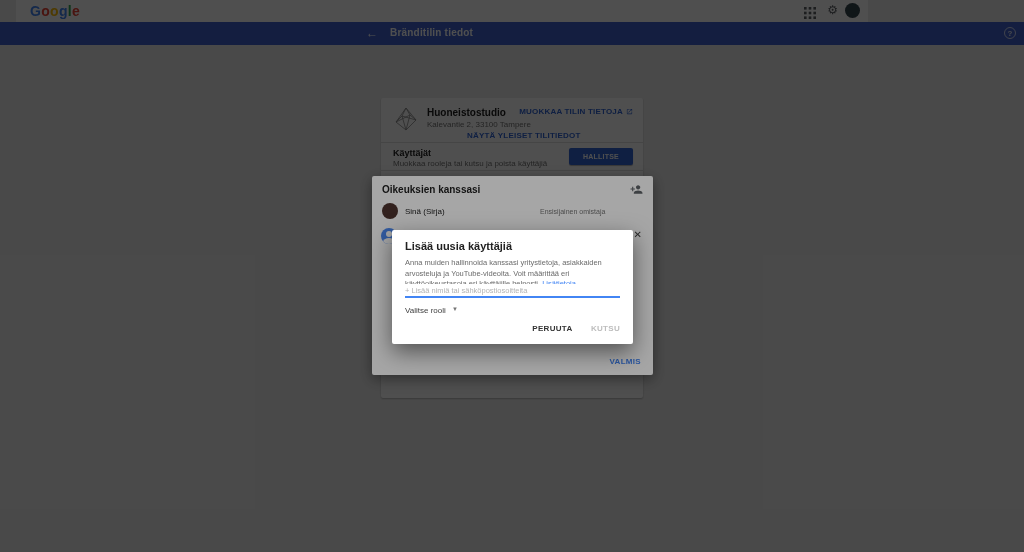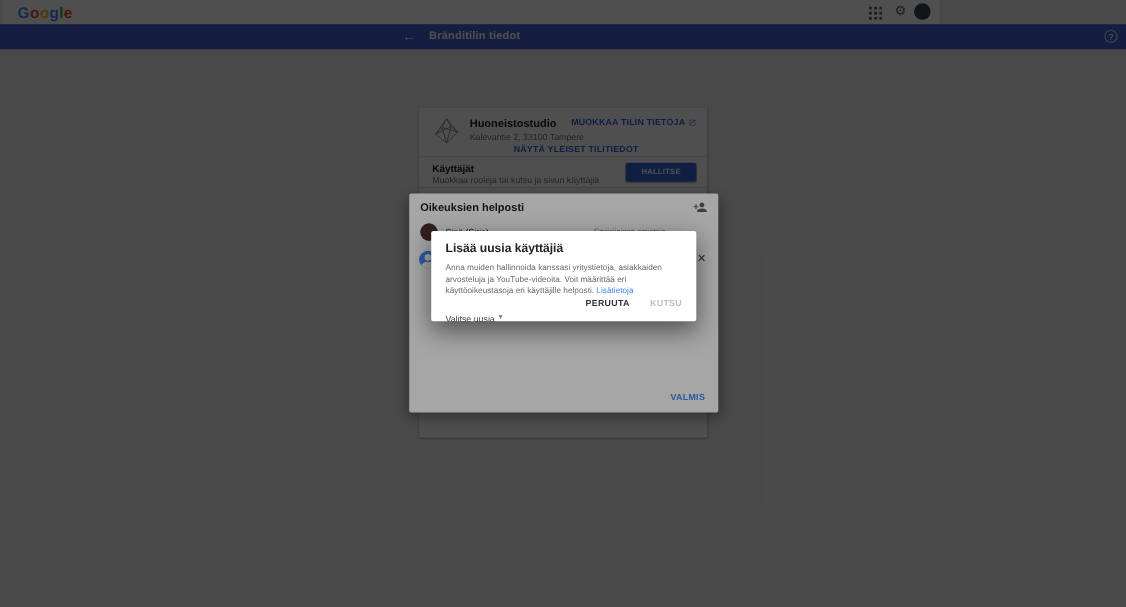--- a/index.html
+++ b/index.html
@@ -1,21 +1,21 @@
 <!DOCTYPE html>
 <html><head>
 <meta charset="utf-8">
 <style>
   * { box-sizing: border-box; margin: 0; padding: 0; }
   html,body { width:1024px; height:552px; }
   body { font-family: "Liberation Sans", sans-serif; background:#000; }
   .screen { position:relative; width:1024px; height:552px; overflow:hidden; background:#ededed; }
 
   
-  .topbar { position:absolute; left:2px; top:0; width:852px; height:22px; background:#ffffff; }
+  .topbar { position:absolute; left:16px; top:0; width:852px; height:22px; background:#ffffff; }
   .glogo { position:absolute; left:14px; top:3px; font-size:14px; font-weight:bold; letter-spacing:0.3px; }
   .glogo span { display:inline-block; }
   .appbar { position:absolute; left:0; top:22px; width:1024px; height:23px; background:#4263cf; }
   .back-arrow { position:absolute; left:366px; top:4px; color:#ffffff; font-size:12px; cursor:pointer; }
   .appbar-title { position:absolute; left:390px; top:5px; color:#ffffff; font-size:10px; font-weight:bold; letter-spacing:0.2px; }
   .help-btn { position:absolute; right:8px; top:5px; width:12px; height:12px; border:1px solid rgba(255,255,255,0.75);
               border-radius:50%; color:rgba(255,255,255,0.85); font-size:8px; font-weight:bold; text-align:center; line-height:11px; }
   .grid-icon { position:absolute; right:52px; top:5px; width:12px; height:12px; }
   .gear-icon { position:absolute; right:30px; top:3px; font-size:12px; color:#5f6368; line-height:15px; }
   .avatar-top { position:absolute; right:8px; top:3px; width:15px; height:15px; border-radius:50%; background:#37474f; }
@@ -54,21 +54,21 @@
   .user-row1-avatar { position:absolute; left:10px; top:27px; width:16px; height:16px; border-radius:50%; background:#4e342e; }
   .user-row1-name { position:absolute; left:33px; top:31px; font-size:8px; color:#212121; }
   .user-row1-role { position:absolute; left:168px; top:32px; font-size:7px; color:#757575; }
   .user-row2-avatar { position:absolute; left:9px; top:52px; width:16px; height:16px; border-radius:50%; background:#4c8bf5; overflow:hidden; }
   .user-row2-avatar::before { content:""; position:absolute; left:5px; top:3px; width:6px; height:6px; border-radius:50%; background:#fff; }
   .user-row2-avatar::after { content:""; position:absolute; left:2px; top:10px; width:12px; height:8px; border-radius:50% 50% 0 0; background:#fff; }
   .row2-remove { position:absolute; right:11px; top:53px; font-size:10px; color:#424242; cursor:pointer; }
   .done-btn { position:absolute; right:12px; bottom:9px; font-size:8px; font-weight:bold; color:#4285f4; letter-spacing:0.3px; cursor:pointer;text-align:right; }
 
   
-  .add-dialog { position:absolute; left:392px; top:210px; width:241px; height:82px; background:#ffffff;
+  .add-dialog { position:absolute; left:392px; top:230px; width:241px; height:114px; background:#ffffff;
                 border-radius:2px; box-shadow:0 8px 22px rgba(0,0,0,0.5); z-index:40; }
   .add-title { position:absolute; left:13px; top:10px; font-size:11px; font-weight:bold; color:#212121; }
   .add-desc { position:absolute; left:13px; top:28px; width:216px; font-size:7.5px; line-height:10.5px; color:#6b6b6b; }
   .learn-more { color:#4285f4; cursor:pointer; }
   .email-input { position:absolute; left:13px; top:54px; width:215px; height:14px; border:none; outline:none;
                  border-bottom:2px solid #4285f4; font-size:7.5px; font-family:"Liberation Sans",sans-serif; color:#212121; }
   .email-input::placeholder { color:#b3b3b3; }
   .role-select { position:absolute; left:13px; top:76px; font-size:8px; color:#404040; cursor:pointer; }
   .role-caret { position:absolute; left:60px; top:76px; font-size:6px; color:#757575; }
   .dlg-buttons { position:absolute; right:13px; bottom:9px; }
@@ -127,21 +127,21 @@
       <div class="biz-link">NÄYTÄ YLEISET TILITIEDOT</div>
       <div class="edit-link">
         <span>MUOKKAA TILIN TIETOJA</span><svg width="7" height="7" viewBox="0 0 24 24">
             <path fill="#3367d6" d="M19 19H5V5h7V3H5a2 2 0 0 0-2 2v14a2 2 0 0 0 2 2h14c1.1 0 2-.9 2-2v-7h-2v7zM14 3v2h3.59l-9.83 9.83 1.41 1.41L19 6.41V10h2V3h-7z"></path>
           </svg>
       </div>
 
       <div class="divider" style="top:44px"></div>
 
       <div class="sec-title" style="top:50px">Käyttäjät</div>
-      <div class="sec-sub" style="top:61px">Muokkaa rooleja tai kutsu ja sivun käyttäjiä</div>
+      <div class="sec-sub" style="top:61px">Muokkaa rooleja tai kutsu ja poista käyttäjiä</div>
       <div class="manage-btn">HALLITSE OIKEUKSIA</div>
 
       <div class="divider" style="top:72px"></div>
 
       <div class="acts-text">Toimi sivun Huoneistostudio nimissä seuraavissa:</div>
       <div class="acts-icons">
         <svg width="11" height="11" viewBox="0 0 24 24">
           <path fill="#4285F4" d="M12 2 L4 12 L12 12 Z"></path>
           <path fill="#EA4335" d="M12 2 L20 12 L12 12 Z"></path>
           <path fill="#34A853" d="M4 12 L12 12 L12 22 Z"></path>
@@ -152,21 +152,21 @@
       </div>
 
       <div class="divider" style="top:112px"></div>
     </div>
 
   </div>
 
   <div class="overlay1"></div>
 
   <div class="perm-dialog">
-    <div class="perm-title">Oikeuksien helposti</div>
+    <div class="perm-title">Oikeuksien kanssasi</div>
     <div class="person-add">
       <svg width="13" height="13" viewBox="0 0 24 24">
           <path fill="#5f6368" d="M15 12c2.21 0 4-1.79 4-4s-1.79-4-4-4-4 1.79-4 4 1.79 4 4 4zm-9-2V7H4v3H1v2h3v3h2v-3h3v-2H6zm9 4c-2.67 0-8 1.34-8 4v2h16v-2c0-2.66-5.33-4-8-4z"></path>
         </svg>
     </div>
 
     <div class="user-row1-avatar"></div>
     <div class="user-row1-name">Sinä (Sirja)</div>
     <div class="user-row1-role">Ensisijainen omistaja</div>
 
@@ -176,21 +176,22 @@
     <div class="done-btn">VALMIS</div>
   </div>
 
   <div class="overlay2"></div>
 
   <div class="add-dialog">
     <div class="add-title">Lisää uusia käyttäjiä</div>
     <div class="add-desc">
       <span>Anna muiden hallinnoida kanssasi yritystietoja, asiakkaiden arvosteluja ja YouTube-videoita. Voit määrittää eri käyttöoikeustasoja eri käyttäjille helposti. </span><span class="learn-more">Lisätietoja</span>
     </div>
-    <div class="role-select">Valitse uusia</div>
+    <input class="email-input" type="text" placeholder="+ Lisää nimiä tai sähköpostiosoitteita" style="">
+    <div class="role-select">Valitse rooli</div>
     <div class="role-caret">▼</div>
     <div class="dlg-buttons">
       <span class="btn-text cancel">PERUUTA</span>
       <span class="btn-text invite">KUTSU</span>
     </div>
   </div>
 
 </div>
 
 </body></html>

